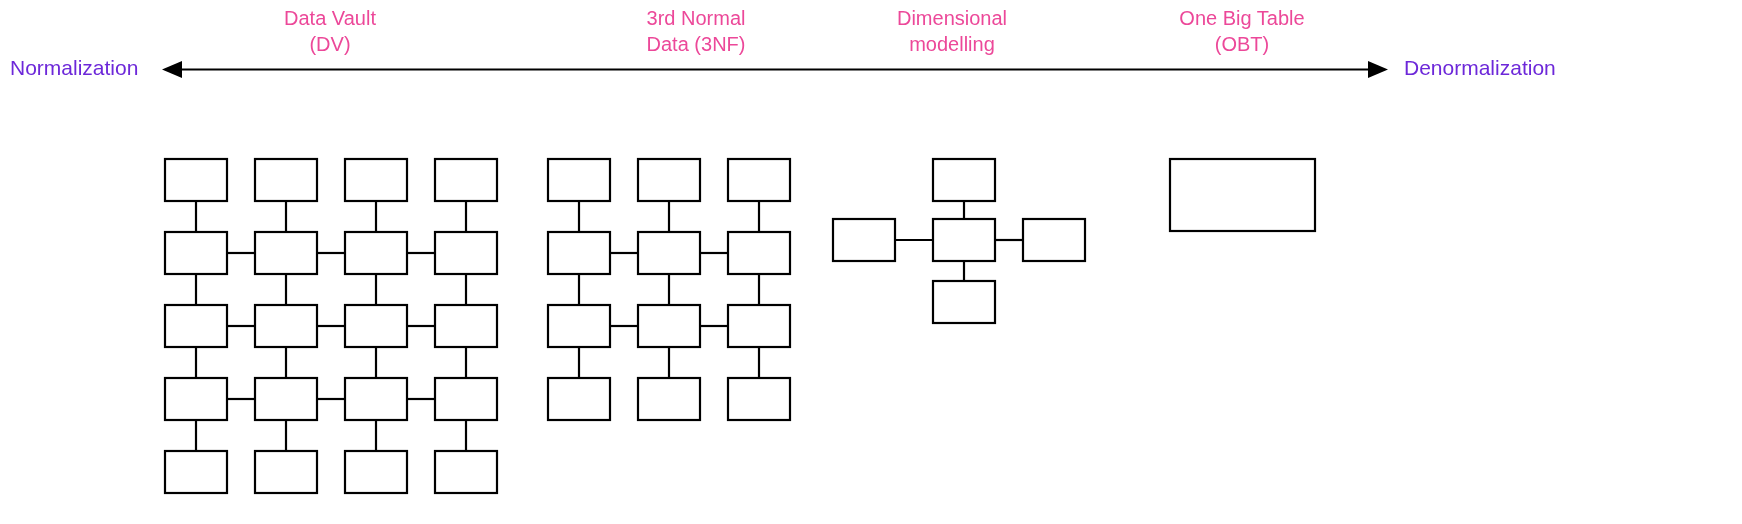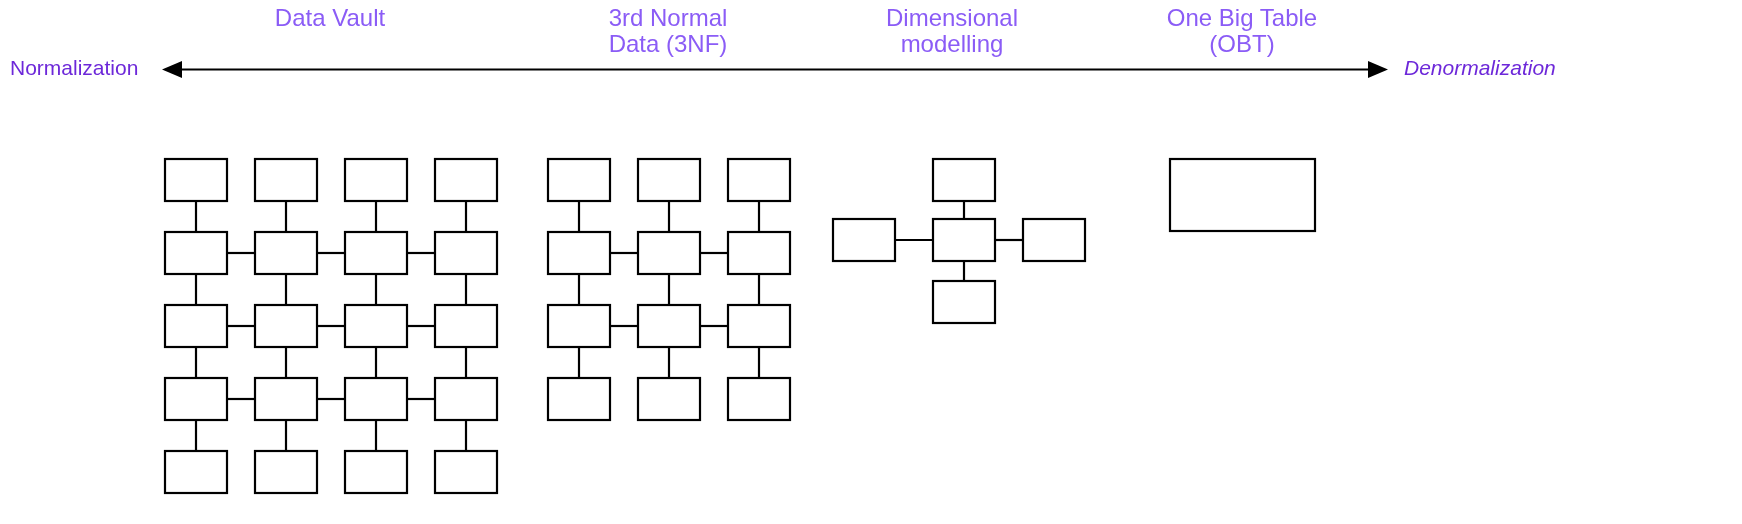--- a/index.html
+++ b/index.html
@@ -29,30 +29,29 @@
     white-space: nowrap;
     line-height: 1.0;
   }
   #label-normalization {
     left: 10px;
     top: 57px;
   }
   #label-denormalization {
     left: 1404px;
     top: 57px;
-    font-style: italic;
   }
   .col-header {
     position: absolute;
     top: 5px;
     width: 260px;
     text-align: center;
-    font-size: 24px;
+    font-size: 20px;
     line-height: 26px;
-    color: #8b5cf6;
+    color: #ec4899;
   }
   .col-header .l2 { display: block; }
 
   
   #spectrum-arrow {
     position: absolute;
     left: 160px;
     top: 52px;
   }
 
@@ -87,23 +86,24 @@
   <div id="spectrum-arrow">
     <svg width="1230" height="36" viewBox="0 0 1230 36">
       <line class="edge-line" x1="14" y1="17.5" x2="1216" y2="17.5" stroke-width="3"></line>
       <polygon points="2,17.5 22,9 22,26" fill="#000000"></polygon>
       <polygon points="1228,17.5 1208,9 1208,26" fill="#000000"></polygon>
     </svg>
   </div>
 
   <div class="col-header" style="left:200px;">
     <span class="l1">Data Vault</span>
-  </div>
-
-  <div class="col-header" style="left:538px;">
+    <span class="l2">(DV)</span>
+  </div>
+
+  <div class="col-header" style="left:566px;">
     <span class="l1">3rd Normal</span>
     <span class="l2">Data (3NF)</span>
   </div>
 
   <div class="col-header" style="left:1112px;">
     <span class="l1">One Big Table</span>
     <span class="l2">(OBT)</span>
   </div>
 
   <div class="col-header" style="left:822px;">

